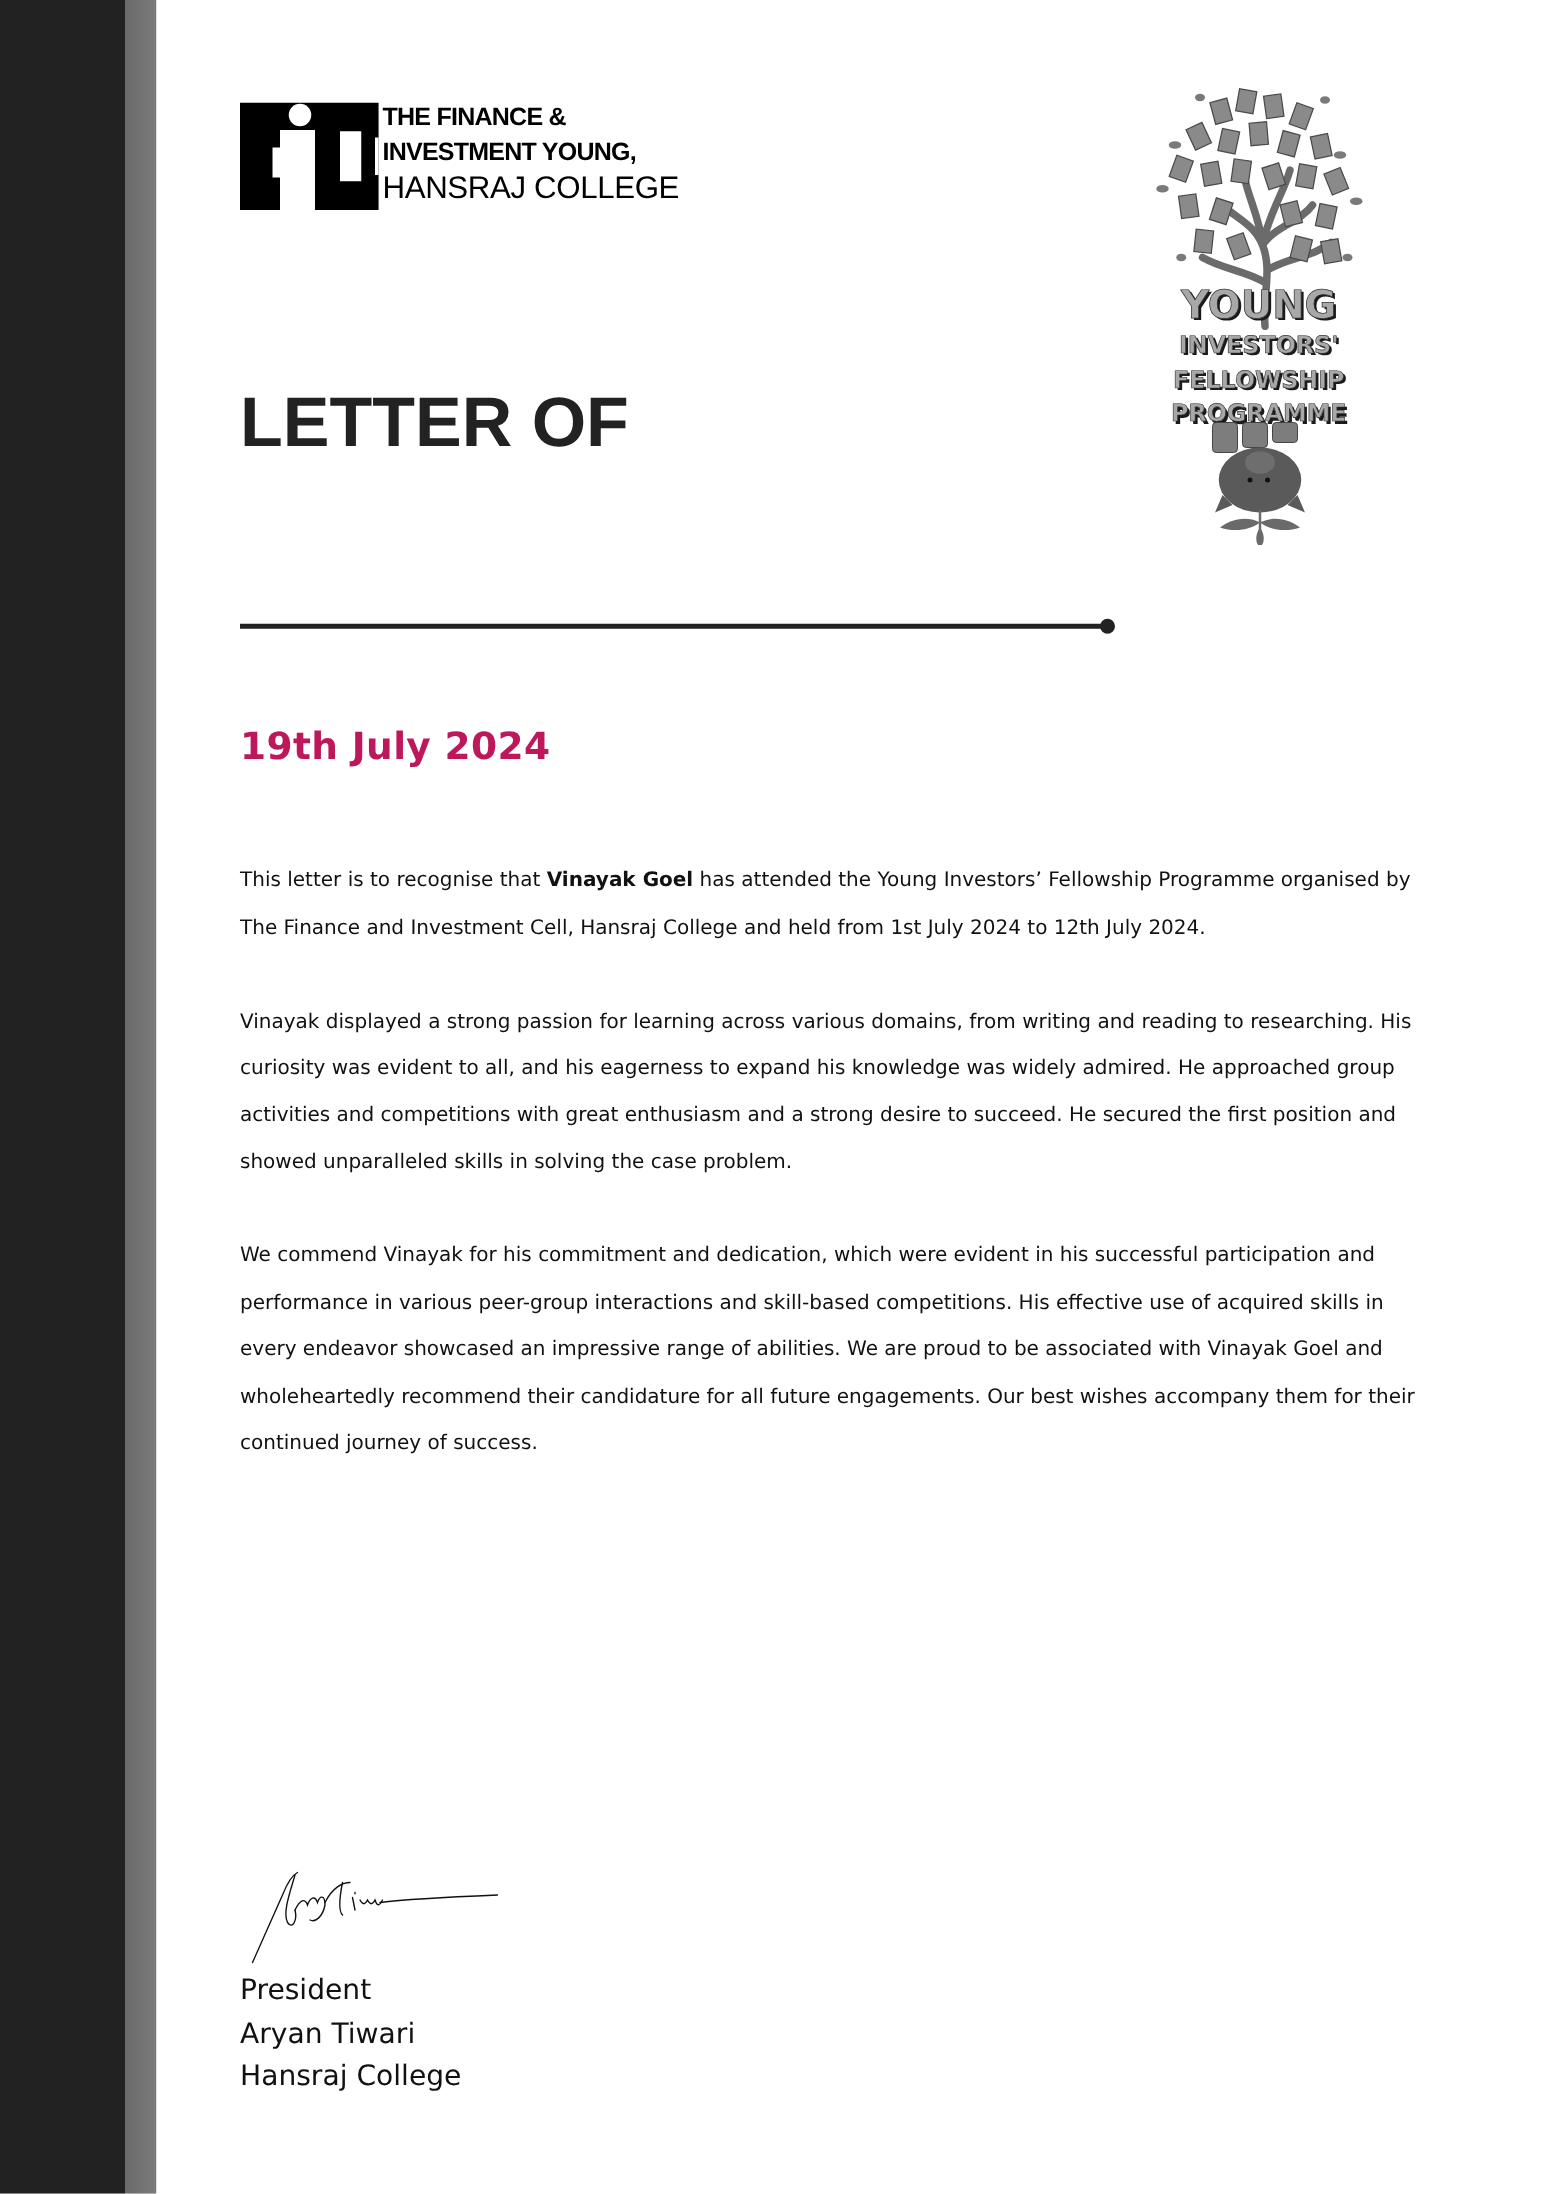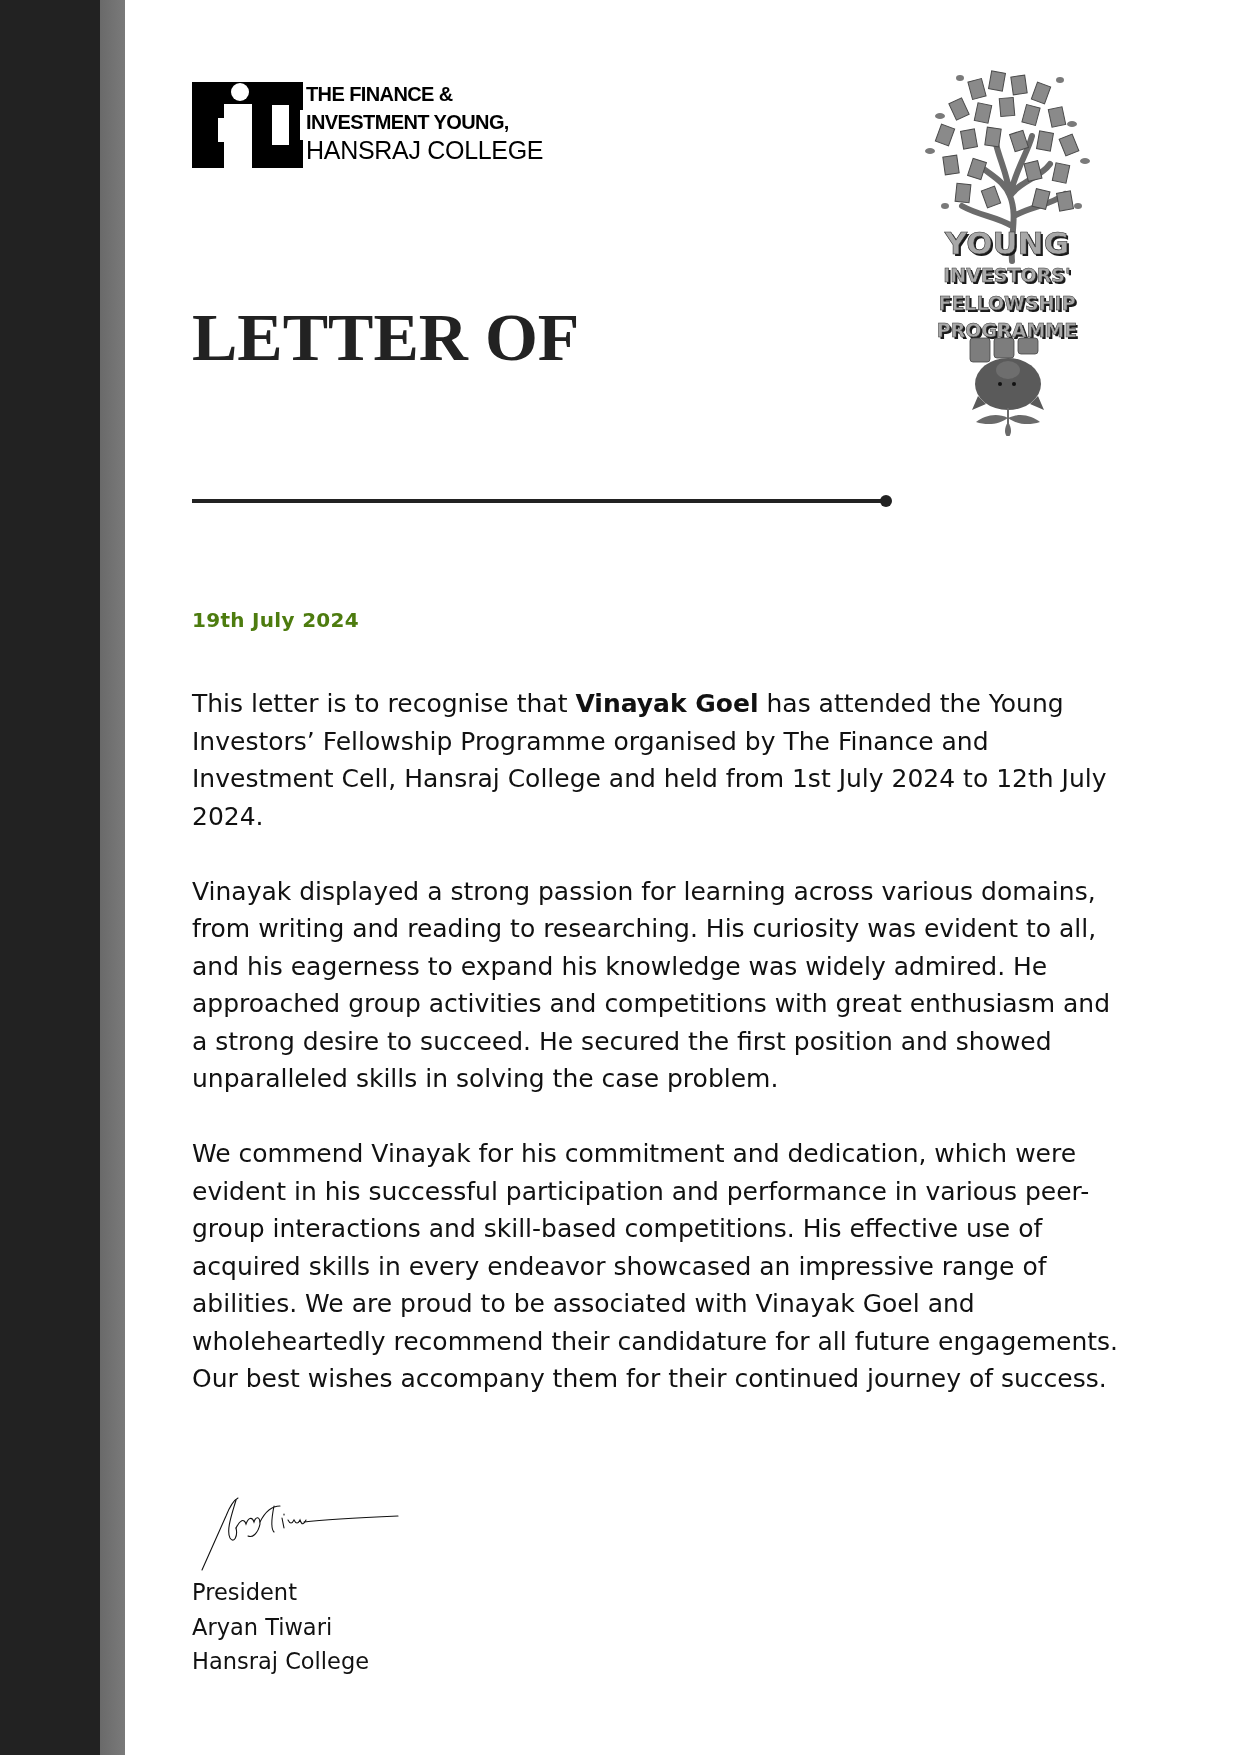--- a/index.html
+++ b/index.html
@@ -19,33 +19,33 @@
   .fic-text { position: absolute; left: 114px; top: -2px; width: 280px; }
   .fic-line { display: block; white-space: nowrap; font-family: "Liberation Sans", sans-serif; color: #000; line-height: 28px; }
   .fic-line.bold { font-weight: bold; font-size: 20px; letter-spacing: -0.6px; }
   .fic-line.light { font-size: 25px; letter-spacing: -0.3px; font-weight: normal; }
 
   
   .yifp-logo { position: absolute; left: 900px; top: 66px; width: 230px; height: 370px; }
 
   
   .title { position: absolute; left: 192px; top: 296px; margin: 0;
-    font-family: Liberation Serif, serif; font-weight: bold; font-size: 68px;
+    font-family: Liberation Sans, sans-serif; font-weight: bold; font-size: 56px;
     line-height: 83px; letter-spacing: 0px; color: #222222; }
   .title span { display: block; white-space: nowrap; }
   .title .l2 { letter-spacing: 0.4px; }
 
   .divider { position: absolute; left: 192px; top: 499px; width: 692px; height: 4px; background: #222222; }
   .divider-dot { position: absolute; left: 880px; top: 495px; width: 12px; height: 12px; border-radius: 50%; background: #222222; }
 
-  .date { position: absolute; left: 192px; top: 608px; margin: 0;
-    font-family: "DejaVu Sans", sans-serif; font-weight: bold; font-size: 20px; color: #4d7c0f; letter-spacing: 0.3px; }
+  .date { position: absolute; left: 192px; top: 580px; margin: 0;
+    font-family: "DejaVu Sans", sans-serif; font-weight: bold; font-size: 30px; color: #be185d; letter-spacing: 0.3px; }
 
   .body-text { position: absolute; left: 192px; top: 685px; width: 940px;
-    font-family: "DejaVu Sans", sans-serif; font-size: 25px; line-height: 37.5px; color: #111; }
+    font-family: "DejaVu Sans", sans-serif; font-size: 16px; line-height: 37.5px; color: #111; }
   .body-text p { margin: 0 0 37.5px 0; }
   .body-text p b { font-weight: bold; }
 
   .signature { position: absolute; left: 200px; top: 1494px; width: 210px; height: 78px; }
 
   .sig-block { position: absolute; left: 192px; top: 1575px; font-family: "DejaVu Sans", sans-serif;
     font-size: 22.5px; line-height: 34.5px; color: #111; }
   .sig-block div { white-space: nowrap; }
 </style>
 </head>

